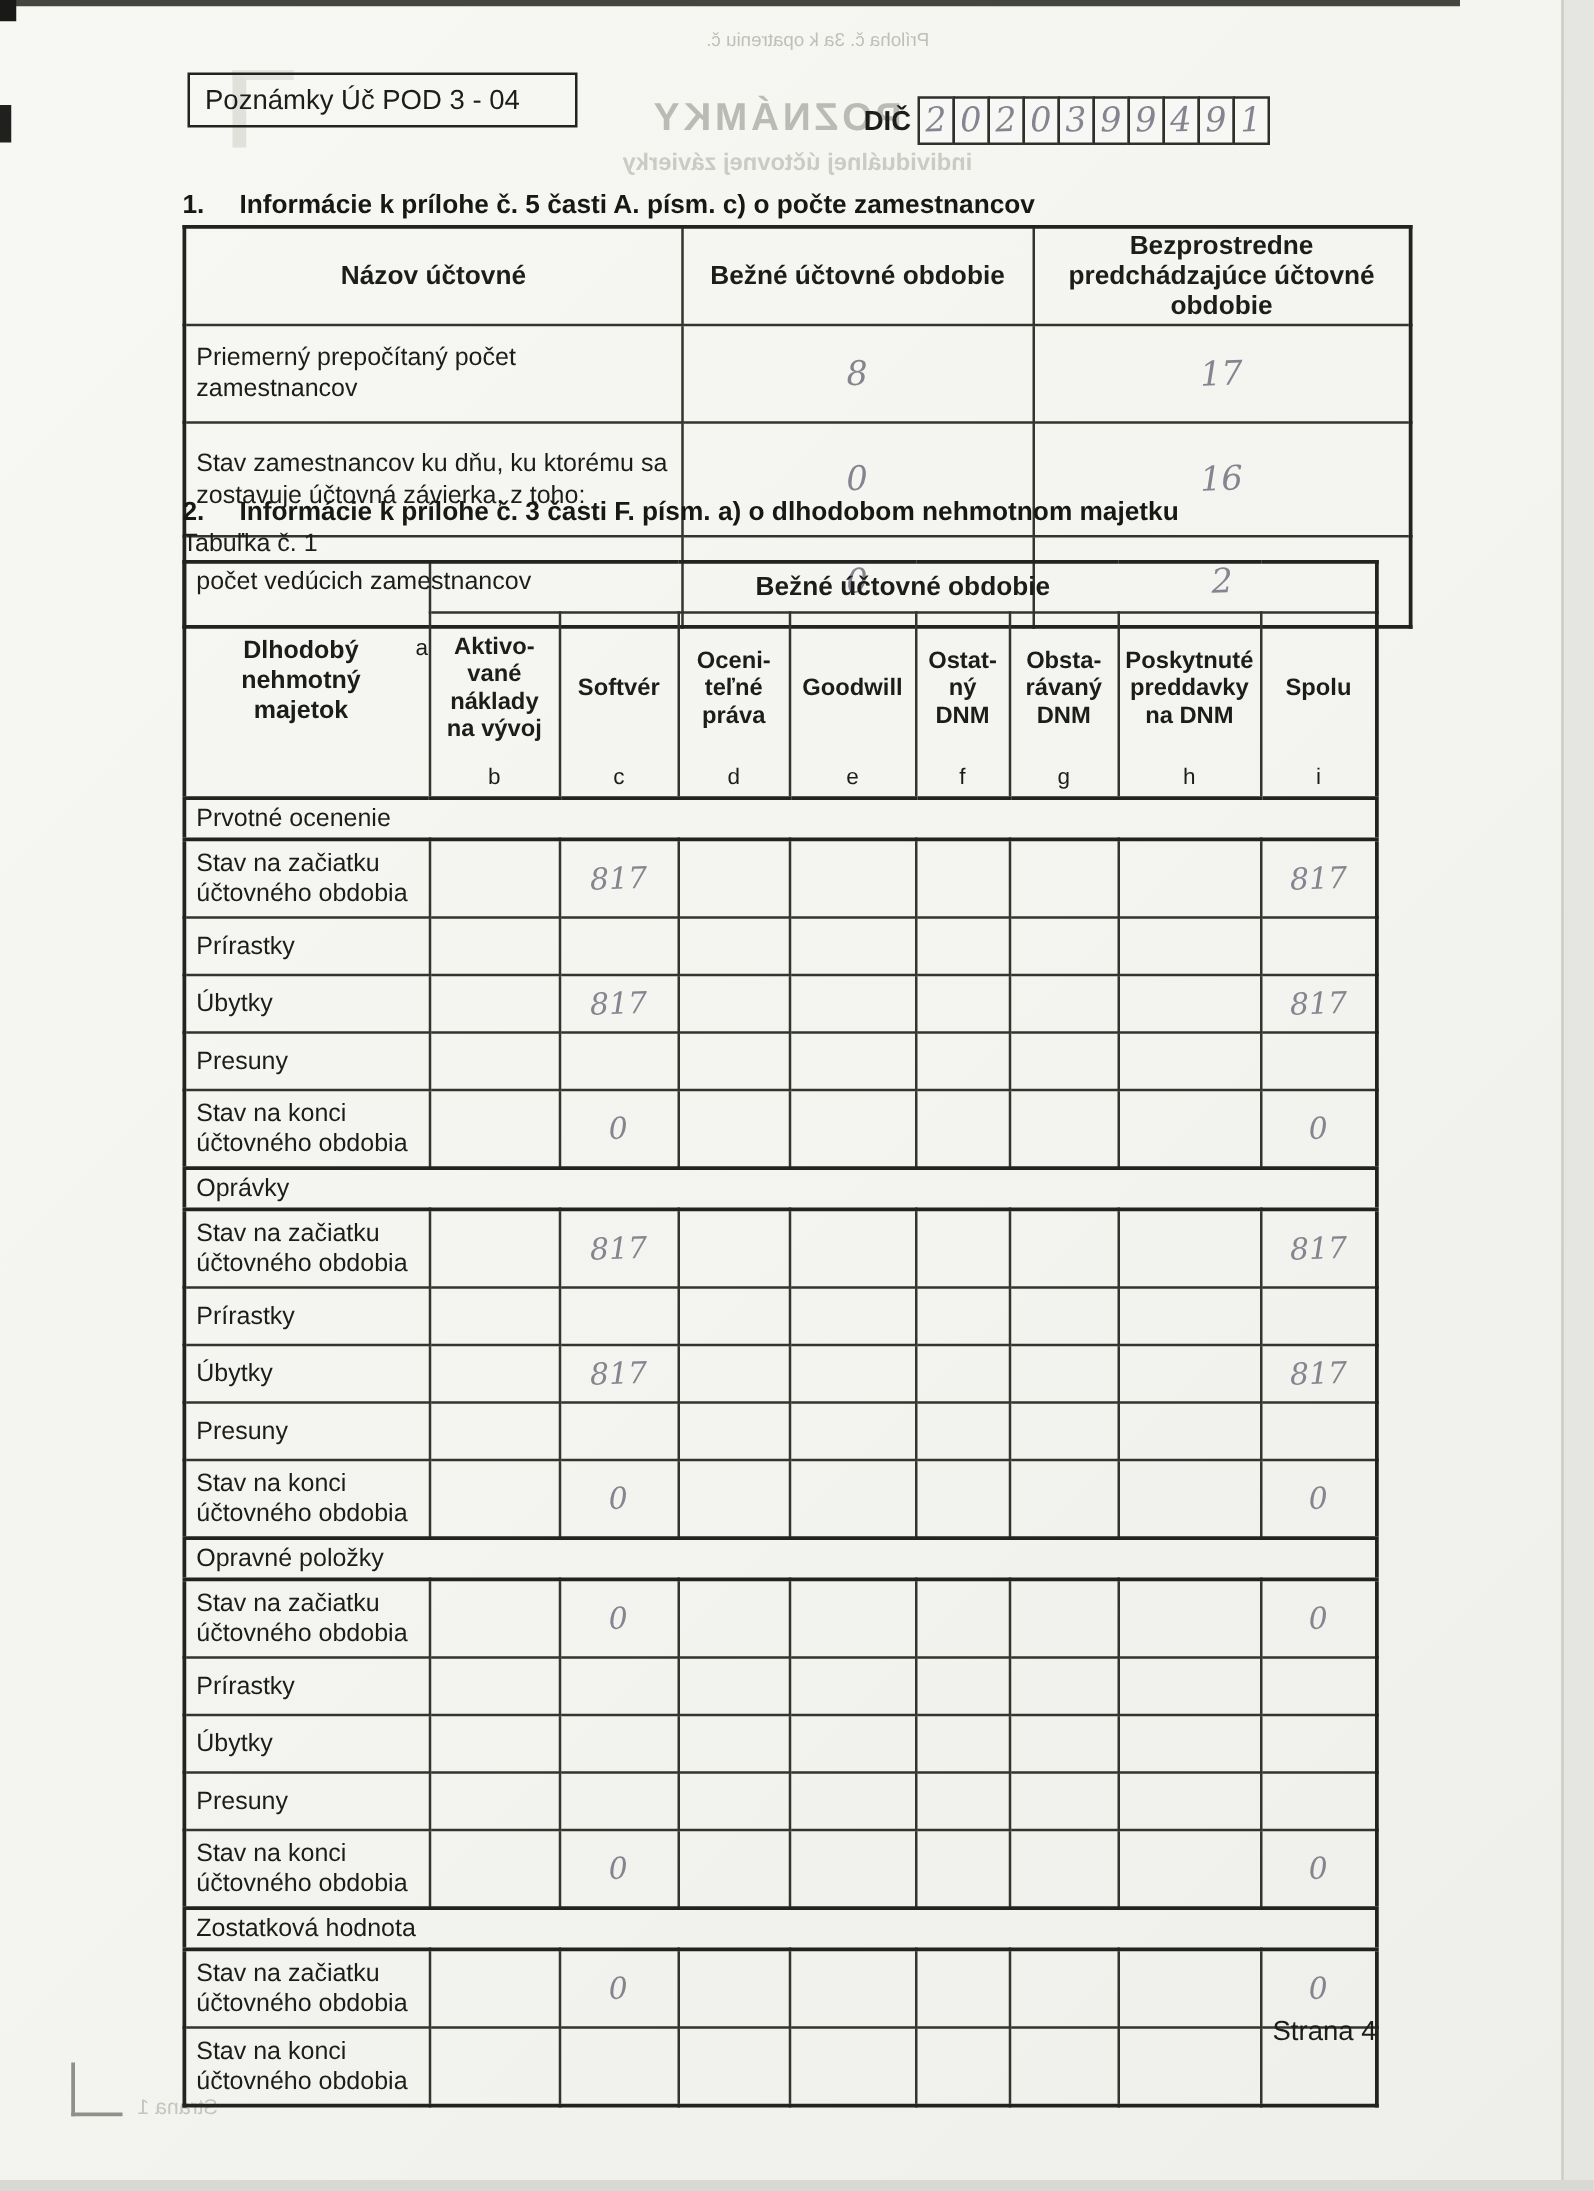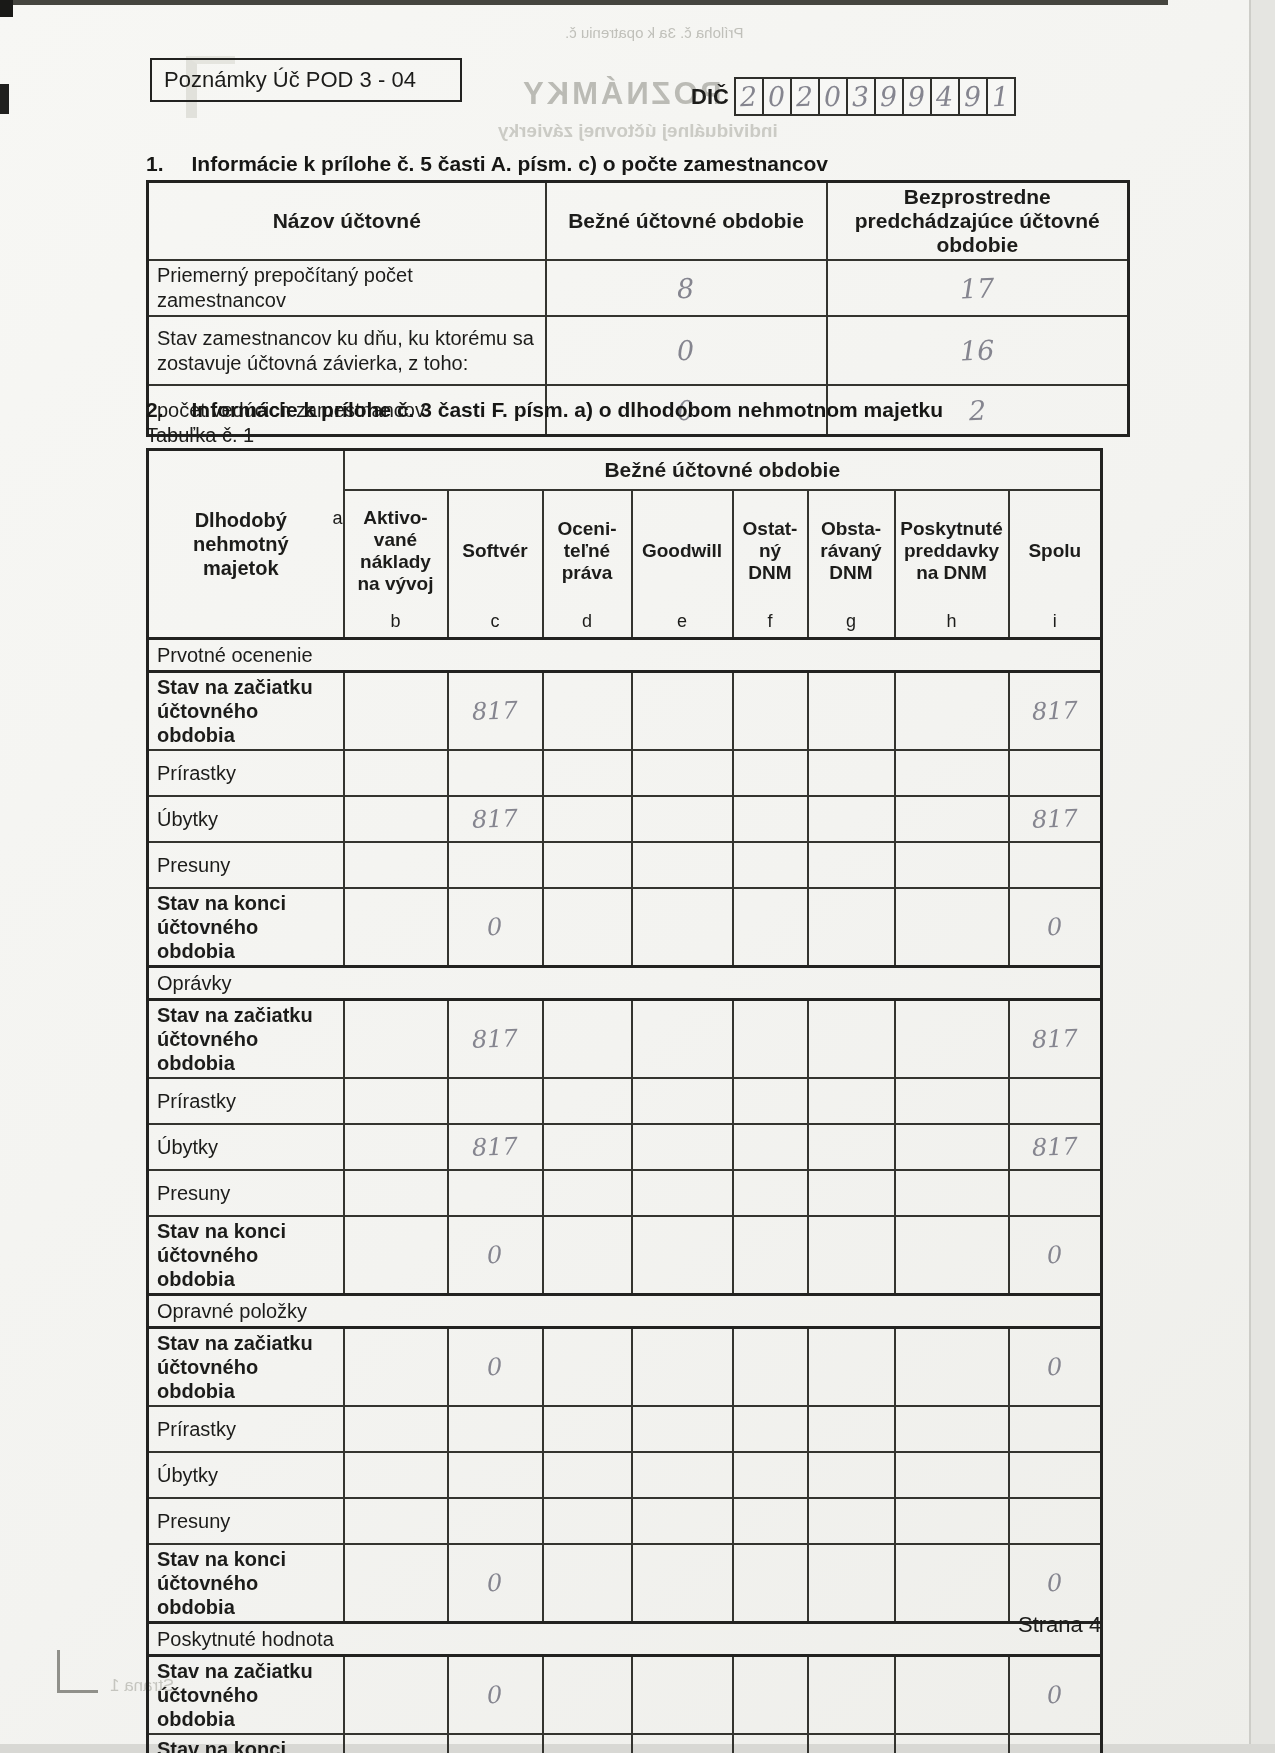--- a/index.html
+++ b/index.html
@@ -47,37 +47,37 @@
   .h2{left:146px;top:398px;}
   .subtitle{position:absolute;left:146px;top:424px;font-size:20px;}
 
   
   table{border-collapse:collapse;table-layout:fixed;}
   td{border:2px solid #34342f;vertical-align:middle;overflow:hidden;}
   .pre{white-space:pre-line;}
 
   .t1{position:absolute;left:146px;top:180px;width:981px;border:3px solid #222220;}
   .t1 .hd td{font-weight:bold;text-align:center;font-size:21px;line-height:1.15;height:52px;padding:2px 6px;margin-top:46px;}
-  .t1 .lbl{font-size:20px;padding:2px 8px;line-height:1.25;}
+  .t1 .lbl{font-size:20px;padding:13px 8px;line-height:1.25;}
   .t1 .val{text-align:center;}
   .t1 .rh1 td{height:49px;} .t1 .rh2 td{height:63px;} .t1 .rh3 td{height:44px;}
 
   .t2{position:absolute;left:146px;top:448px;width:954px;border:3px solid #222220;font-size:20px;}
   .t2 .grp td.grp-cell{height:36px;font-weight:bold;text-align:center;font-size:21px;}
   .t2 td.corner{padding:0;}
   .corner-inner{display:flex;flex-direction:row;height:100%;}
   .corner-label{flex:1;display:flex;align-items:center;justify-content:center;text-align:center;
       font-weight:bold;font-size:20px;line-height:1.2;}
   .letter{text-align:center;font-size:18px;padding-bottom:5px;font-weight:normal;}
   .t2 .sub td{height:146px;padding:0;border-bottom:3px solid #222220;}
   .sub-inner{display:flex;flex-direction:column;height:146px;}
   .sub-label{flex:1;display:flex;align-items:center;justify-content:center;text-align:center;
       font-weight:bold;font-size:19px;line-height:1.15;}
   .t2 .lbl{padding:2px 8px;line-height:1.2;font-size:20px;}
-  .t2 .b{font-weight:bold;}
+  .t2 .b{font-weight:normal;}
   .t2 .val{text-align:center;}
   .t2 .r-sec td{height:30px;border-top:3px solid #222220;border-bottom:3px solid #222220;
       font-size:20px;padding:0 8px;}
   .t2 .r-sm td{height:40px;}
   .t2 .r-bold td{height:56px;}
 
   .footer{position:absolute;left:1018px;top:1612px;font-size:22px;}
 </style>
 </head>
 <body>
@@ -441,21 +441,21 @@
         <td class="val"><span class="hw hw-v2">0</span></td>
         <td class="val"></td>
             <td class="val"></td>
         <td class="val"></td>
             <td class="val"></td>
         <td class="val"></td>
         <td class="val"><span class="hw hw-v2">0</span></td>
       </tr>
 
       <tr class="r-sec">
-            <td colspan="9">Poskytnuté hodnota</td>
+            <td colspan="9">Zostatková hodnota</td>
           </tr>
 
       <tr class="r-bold">
         <td class="lbl b pre">Stav na začiatku
 účtovného obdobia</td>
         <td class="val"></td>
         <td class="val"><span class="hw hw-v2">0</span></td>
         <td class="val"></td>
             <td class="val"></td>
         <td class="val"></td>

